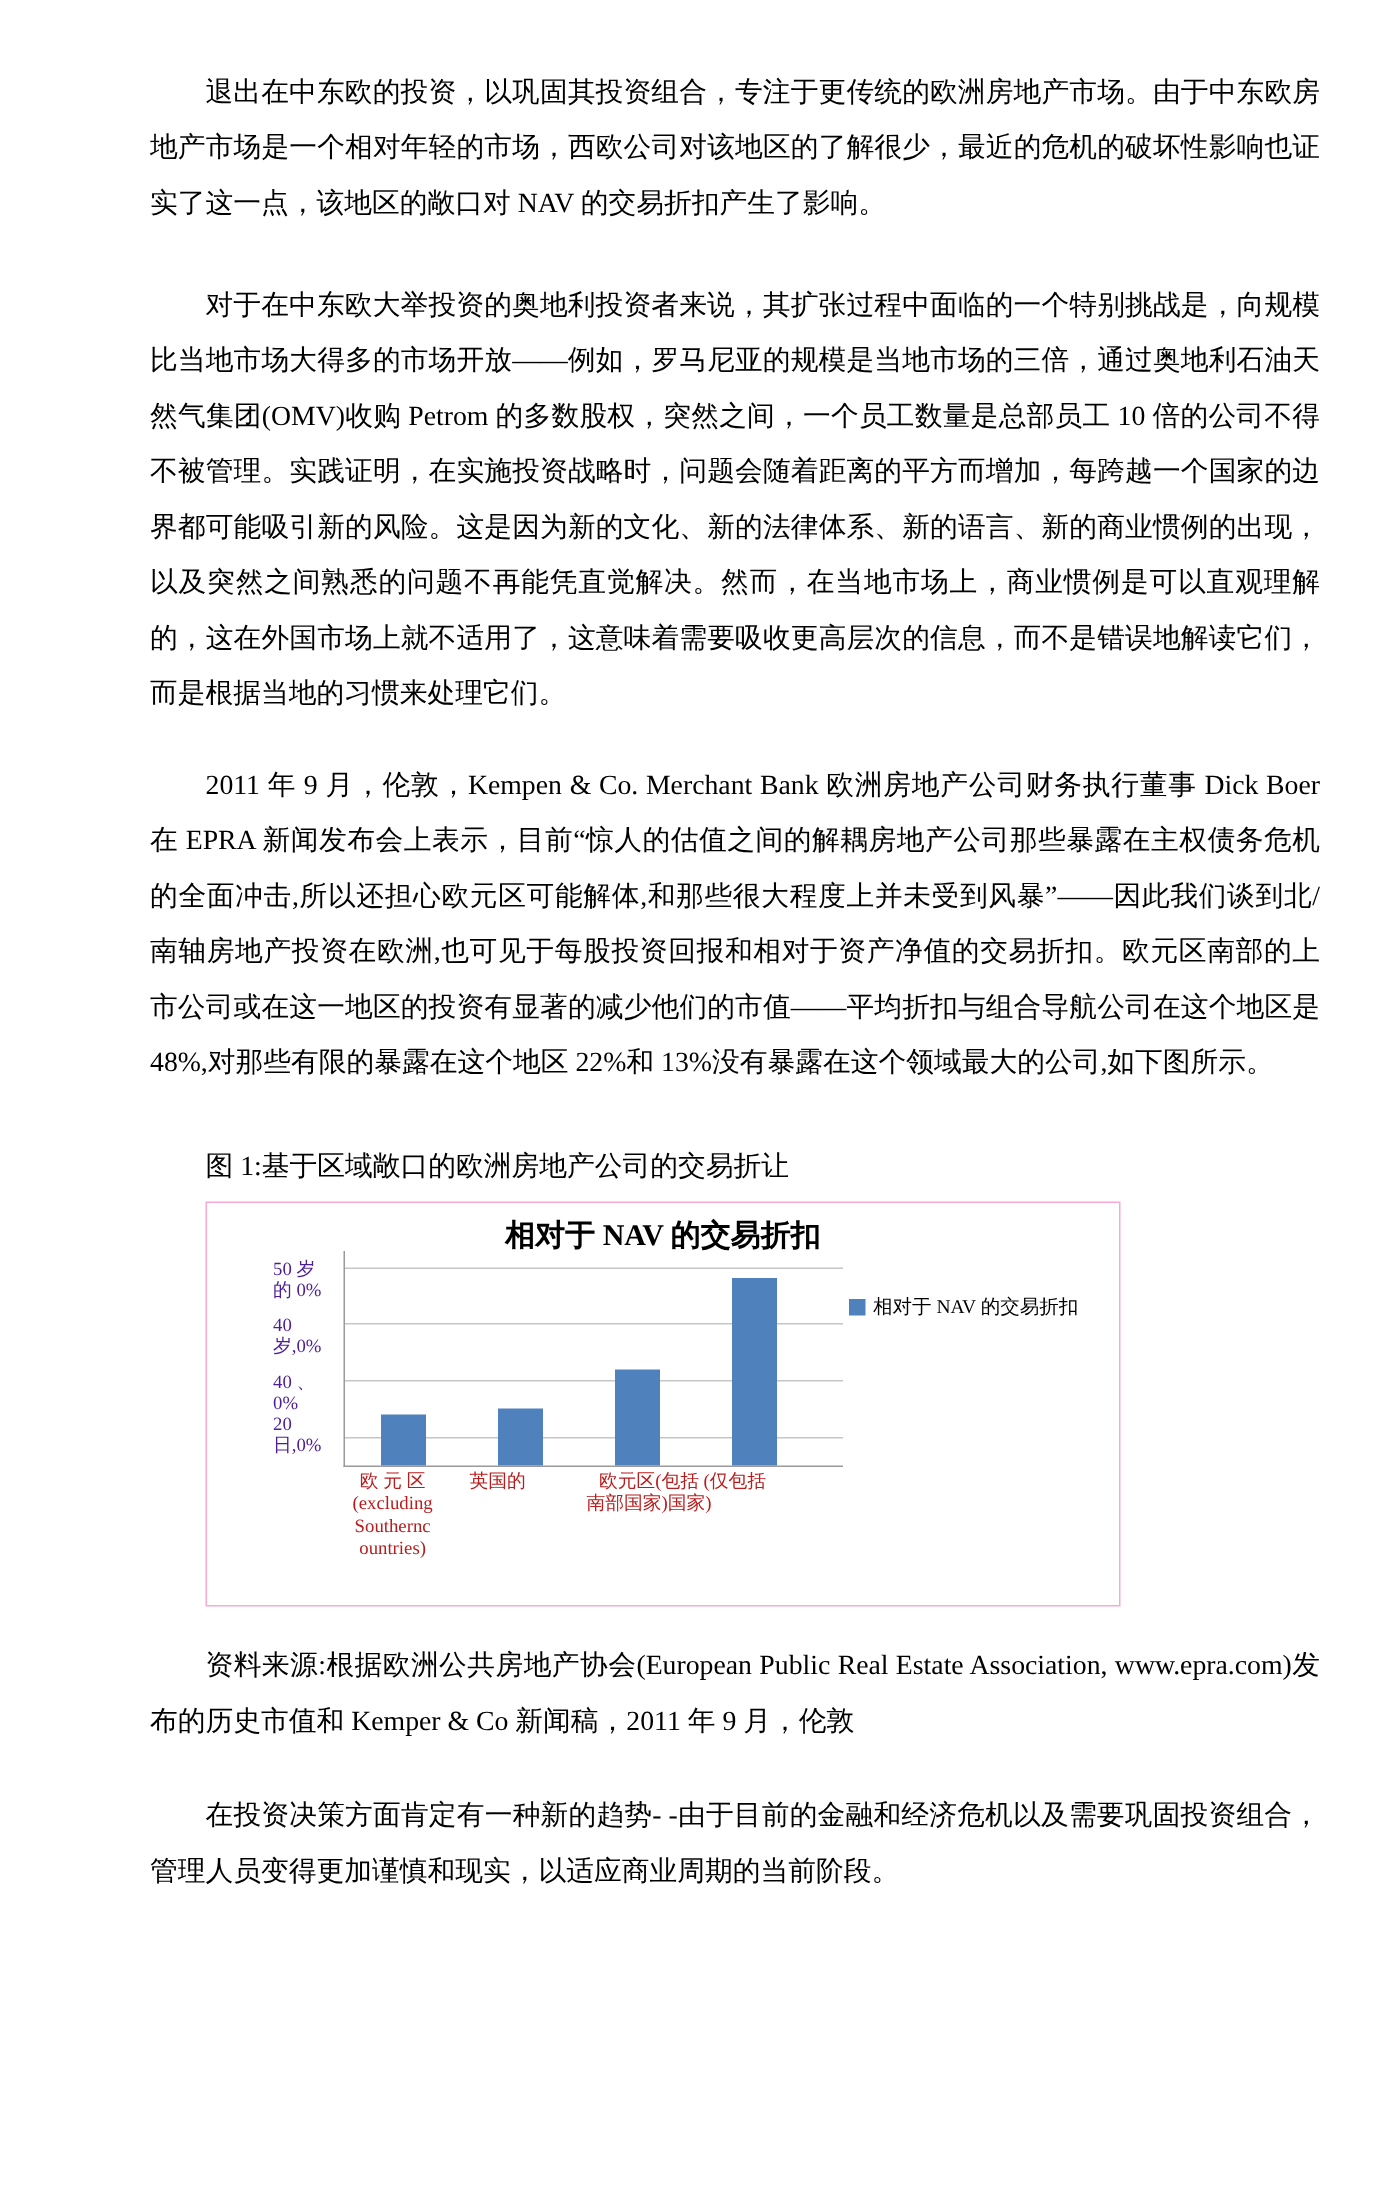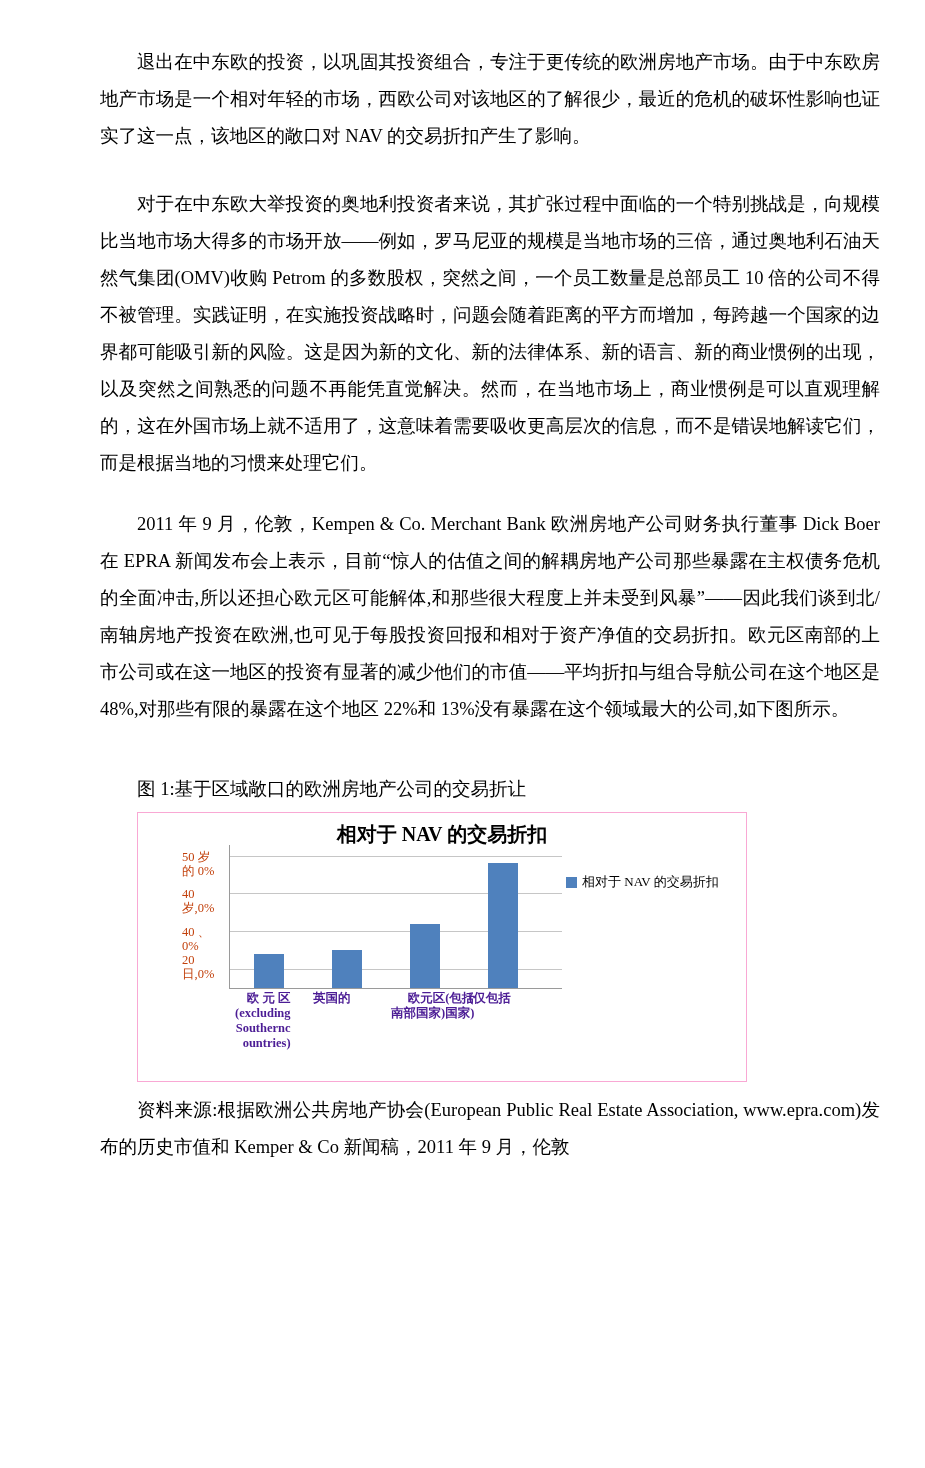--- a/index.html
+++ b/index.html
@@ -21,22 +21,22 @@
   .para {
     margin: 0;
     font-size: 18.5px;
     line-height: 37px;
     text-align: justify;
     text-indent: 2em;
   }
   .para.p1 { margin-top: 44px; }
   .para.p2 { margin-top: 31px; }
   .para.p3 { margin-top: 24px; }
-  .caption { margin-top: 43px; }
-  .source-note { margin-top: 10px; }
+  .caption { margin-top: 32px; }
+  .source-note { margin-top: 22px; }
   .closing { margin-top: 26px; }
 
   
   .chart-box {
     position: relative;
     margin-top: 4px;
     margin-left: 37px;
     width: 608px;
     height: 268px;
     border: 1px solid #f9a8d4;
@@ -73,32 +73,31 @@
     position: absolute;
     bottom: 0;
     width: 30px;
   }
   .y-label {
     position: absolute;
     width: 46px;
     font-size: 12.5px;
     line-height: 14px;
     text-align: left;
-    color: #c2410c;
+    color: #4c1d95;
     white-space: nowrap;
   }
   .x-label {
     position: absolute;
     top: 178px;
     font-size: 12.5px;
     line-height: 15px;
-    text-align: right;
-    color: #4c1d95;
+    text-align: center;
+    color: #b91c1c;
     white-space: nowrap;
-    font-weight: bold;
   }
   .legend {
     position: absolute;
     left: 428px;
     top: 60px;
     display: flex;
     align-items: center;
     gap: 5px;
     font-size: 13px;
     white-space: nowrap;
@@ -175,15 +174,16 @@
         </div>
 
       <div class="legend">
         <span class="legend-swatch" style="background: rgb(79, 129, 189);"></span>
         <span>相对于 NAV 的交易折扣</span>
       </div>
     </div>
 
     <p class="para source-note">资料来源:根据欧洲公共房地产协会(European Public Real Estate Association, www.epra.com)发布的历史市值和 Kemper &amp; Co 新闻稿，2011 年 9 月，伦敦</p>
 
+    <p class="para closing">在投资决策方面肯定有一种新的趋势- -由于目前的金融和经济危机以及需要巩固投资组合，管理人员变得更加谨慎和现实，以适应商业周期的当前阶段。</p>
 
   </div>
 </div>
 
 </body></html>

